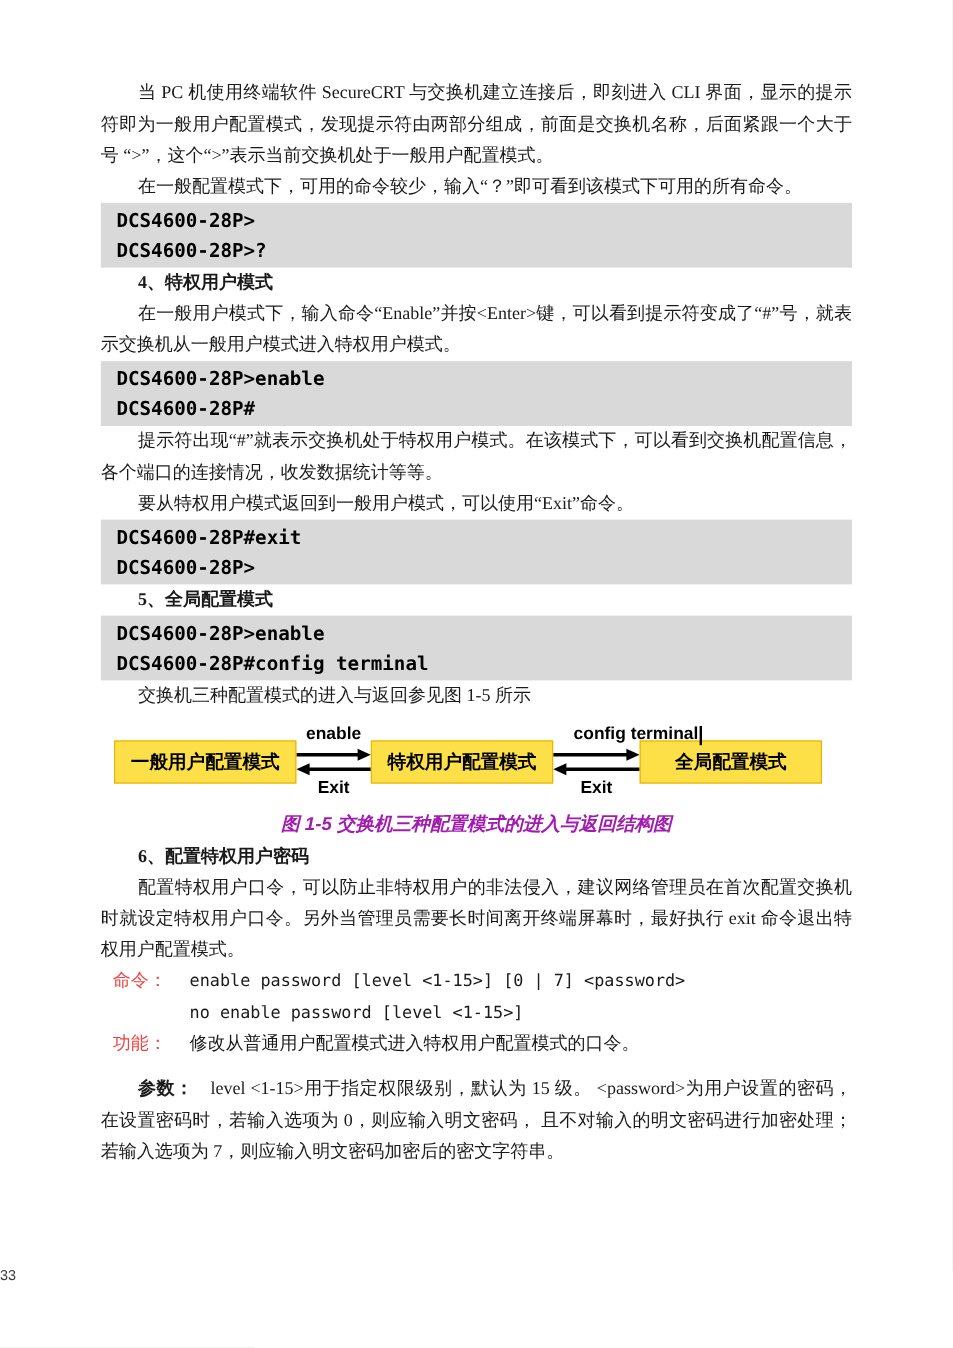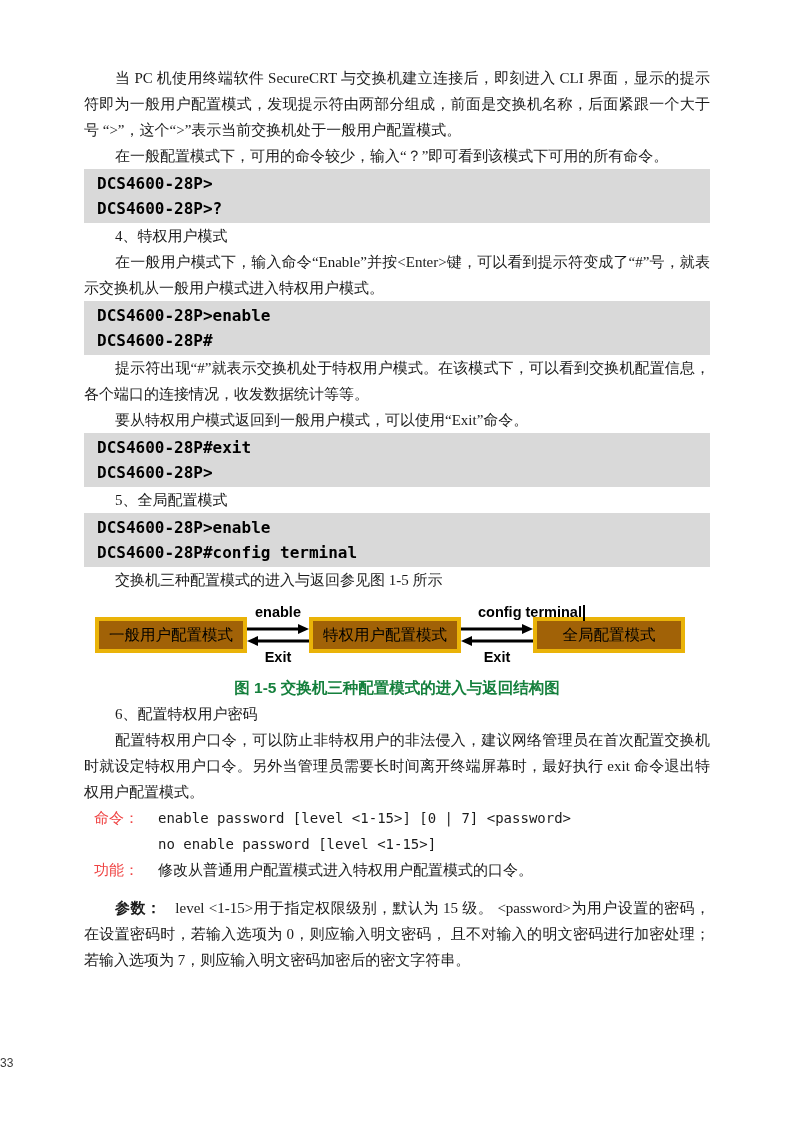--- a/index.html
+++ b/index.html
@@ -13,21 +13,21 @@
     font-family:"Liberation Serif","DejaVu Serif",serif;
     color:#1a1a1a;
     overflow:hidden;
   }
   p.body, p.heading {
     font-size:15px;
     line-height:26px;
     text-align:justify;
     text-indent:31px;
   }
-  p.heading { text-align:left; }
+  p.heading { text-align:left;font-weight:bold; }
   .code-block {
     background:#d9d9d9;
     padding:2px 0 2px 13px;
   }
   .code-line {
     font-family:"DejaVu Sans Mono","Liberation Mono",monospace;
     font-weight:bold;
     font-size:16px;
     line-height:25px;
     color:#000000;
@@ -37,27 +37,27 @@
   .diagram {
     display:flex;
     align-items:center;
     height:76px;
     margin-left:11px;
     width:590px;
   }
   .mode-box {
     flex:0 0 152px;
     height:36px;
-    border:4px solid #eab308;
-    background:#a16207;
+    border:1px solid #eab308;
+    background:#fde047;
     display:flex;
     align-items:center;
     justify-content:center;
     font-family:"Liberation Sans","DejaVu Sans",sans-serif;
-    font-weight:normal;
+    font-weight:bold;
     font-size:15.5px;
     color:#000;
   }
   .arrow-group { position:relative; flex:0 0 62px; height:24px; }
   .arrow-group.wide { flex:0 0 72px; }
   .arrow-group svg { display:block; }
   .arrow-label {
     position:absolute;
     font-family:"Liberation Sans","DejaVu Sans",sans-serif;
     font-weight:bold;
@@ -74,22 +74,23 @@
     width:2px; height:16px;
     background:#000;
     margin-left:1px;
   }
   .caption {
     text-align:center;
     font-family:"Liberation Sans","DejaVu Sans",sans-serif;
     font-weight:bold;
     font-size:15.5px;
     line-height:26px;
-    color:#15803d;
+    color:#a21caf;
     margin-top:2px;
+    font-style:italic;
   }
   
   .cmd-row {
     position:relative;
     padding-left:74px;
     font-size:15px;
     line-height:26px;
   }
   .cmd-label {
     position:absolute;

